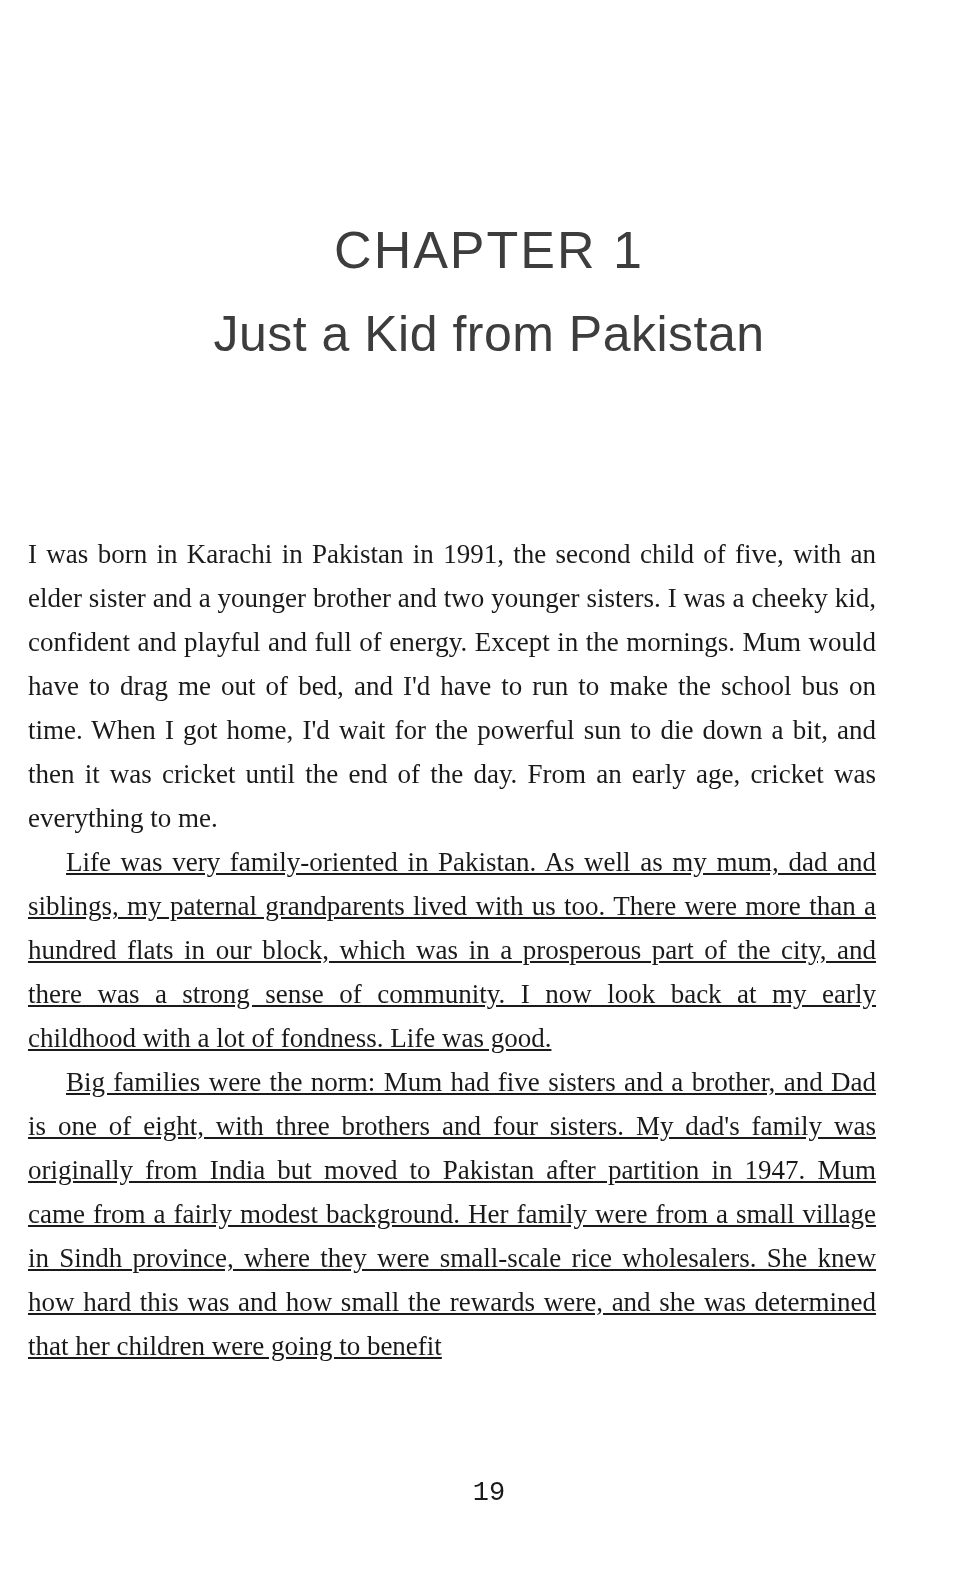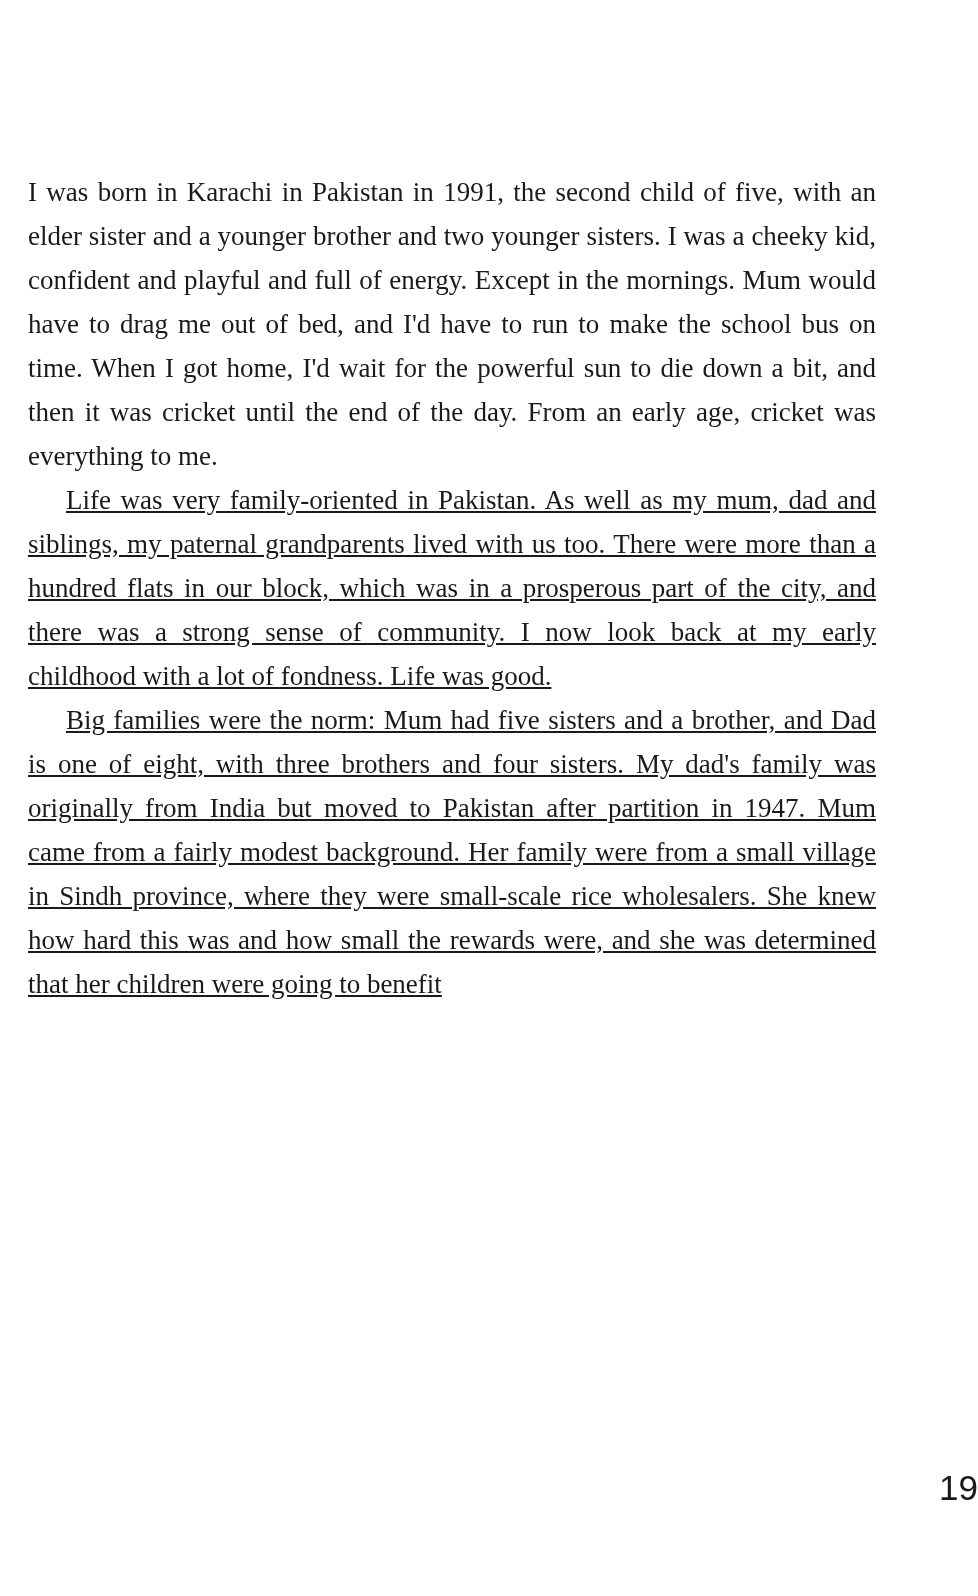--- a/index.html
+++ b/index.html
@@ -57,31 +57,35 @@
   .body-text p + p {
     text-indent: 38px;
     text-decoration: underline;
   }
 
   .page-number {
     position: absolute;
     left: 0;
     right: 0;
     bottom: 88px;
-    text-align: right;
-    font-size: 35px;
+    text-align: center;
+    font-size: 27px;
     color: #1a1a1a;
-    font-family: Liberation Sans, sans-serif;
+    font-family: Liberation Mono, monospace;
   }
 </style>
 </head>
 <body>
 
 <div class="book-page">
 
+  <div class="chapter-head">
+    <div class="chapter-label">CHAPTER 1</div>
+    <div class="chapter-title">Just a Kid from Pakistan</div>
+  </div>
 
   <div class="body-text">
     <p>I was born in Karachi in Pakistan in 1991, the second child of five, with an elder sister and a younger brother and two younger sisters. I was a cheeky kid, confident and playful and full of energy. Except in the mornings. Mum would have to drag me out of bed, and I'd have to run to make the school bus on time. When I got home, I'd wait for the powerful sun to die down a bit, and then it was cricket until the end of the day. From an early age, cricket was everything to me.</p>
     <p>Life was very family-oriented in Pakistan. As well as my mum, dad and siblings, my paternal grandparents lived with us too. There were more than a hundred flats in our block, which was in a prosperous part of the city, and there was a strong sense of community. I now look back at my early childhood with a lot of fondness. Life was good.</p>
     <p>Big families were the norm: Mum had five sisters and a brother, and Dad is one of eight, with three brothers and four sisters. My dad's family was originally from India but moved to Pakistan after partition in 1947. Mum came from a fairly modest background. Her family were from a small village in Sindh province, where they were small-scale rice wholesalers. She knew how hard this was and how small the rewards were, and she was determined that her children were going to benefit</p>
   </div>
 
   <div class="page-number">19</div>
 
 </div>

